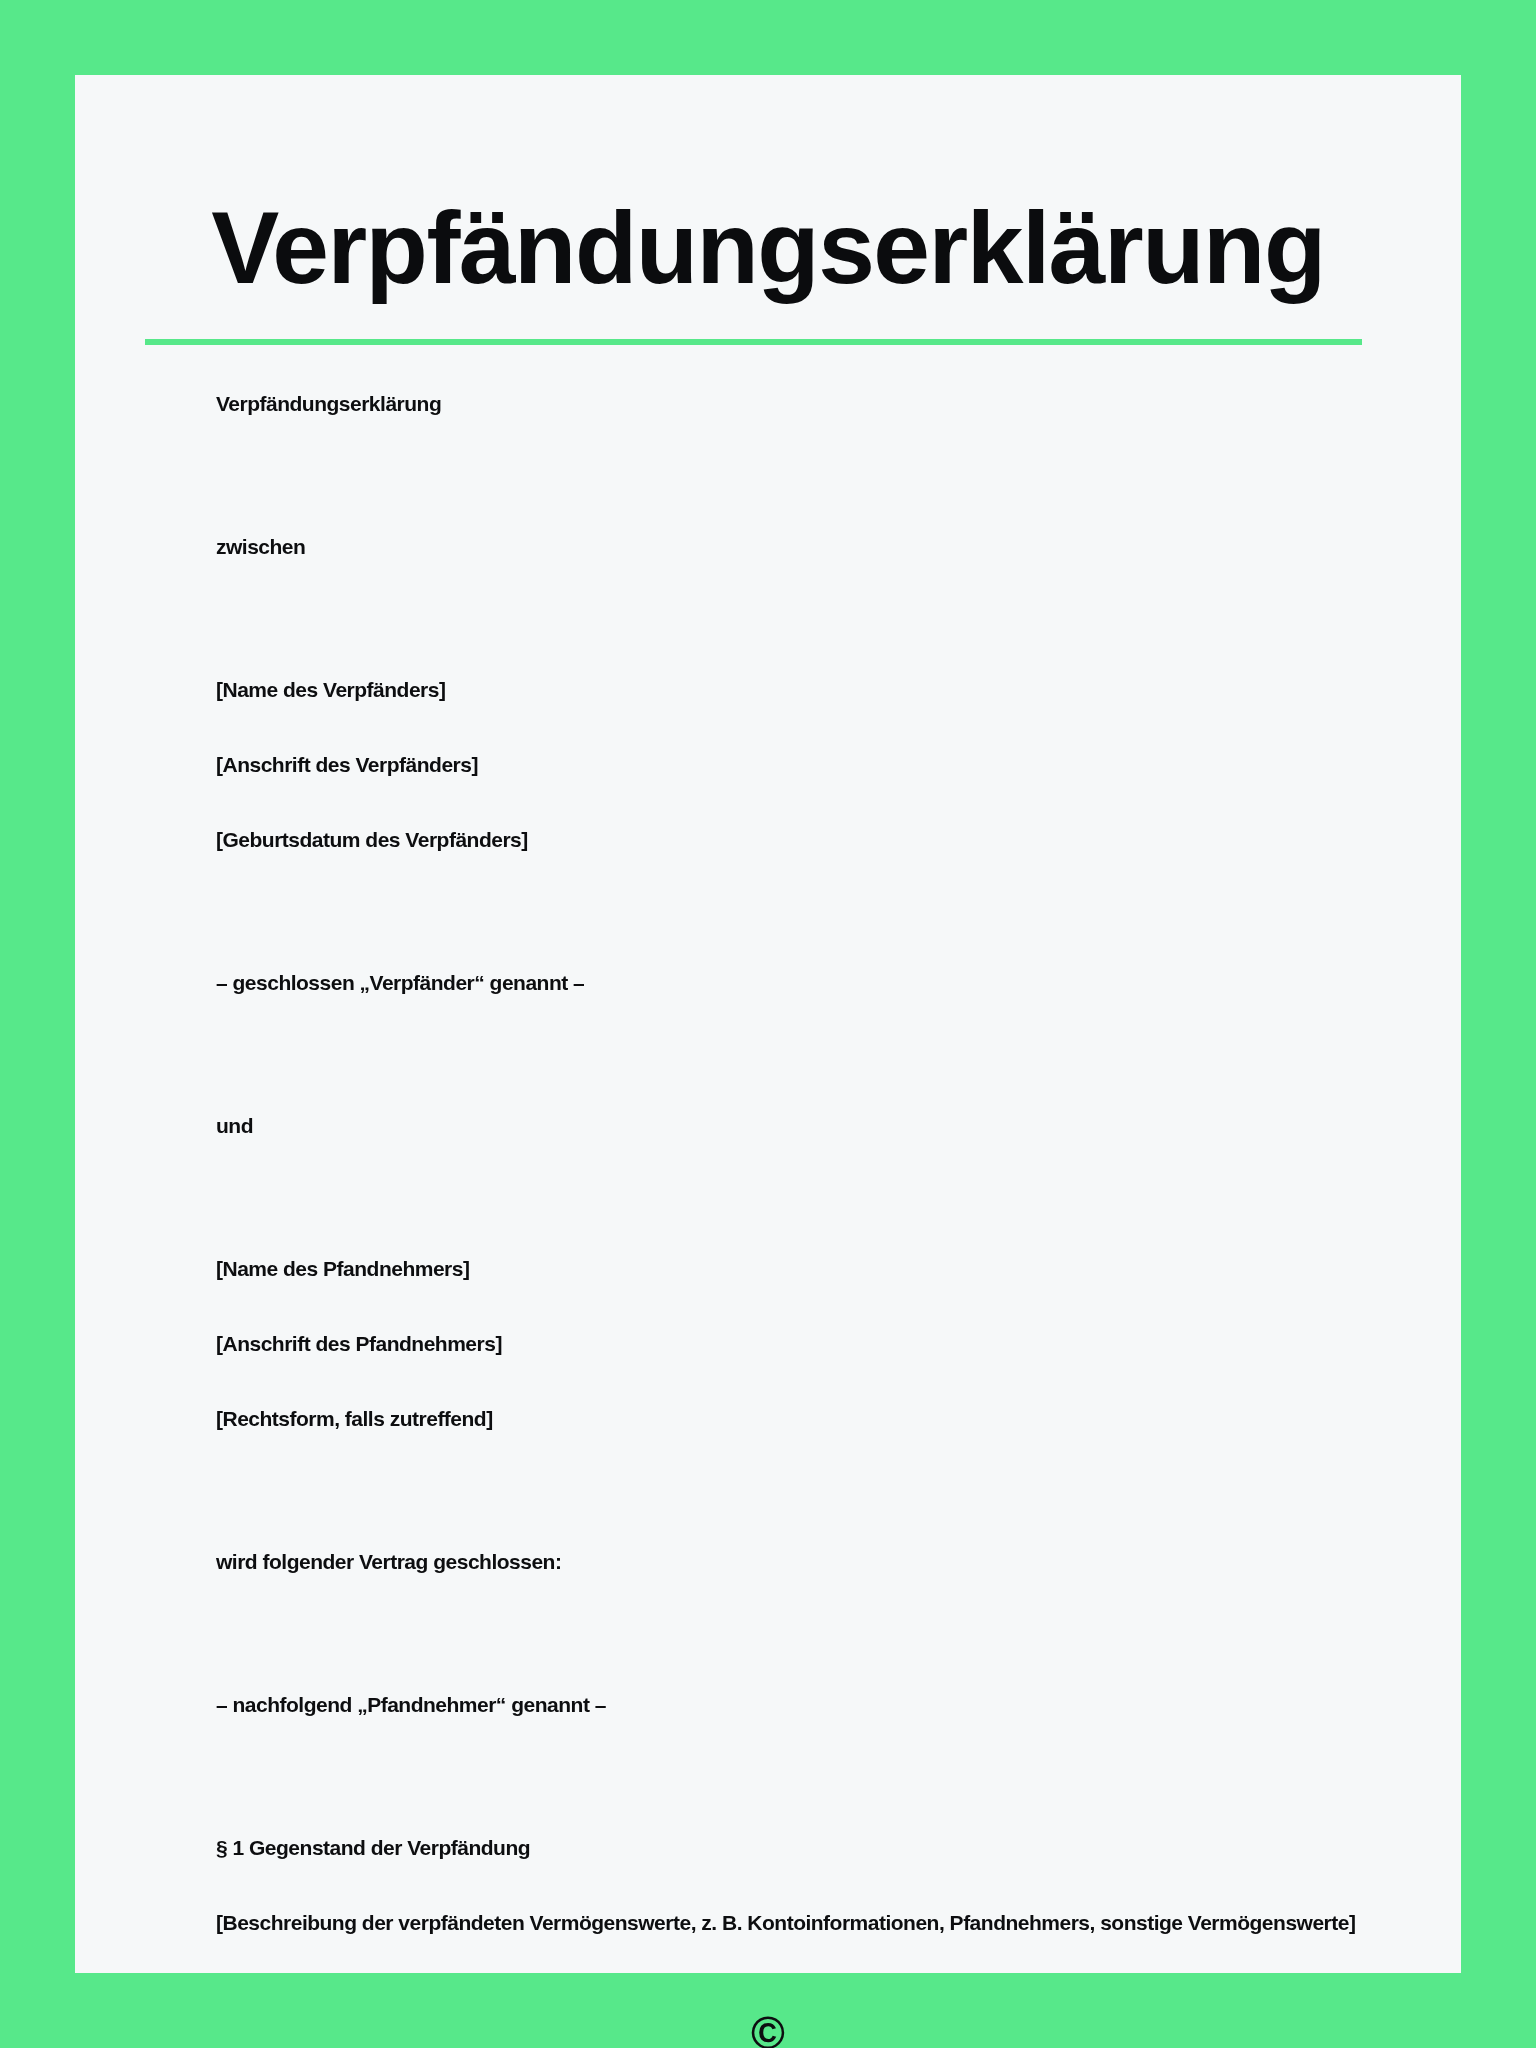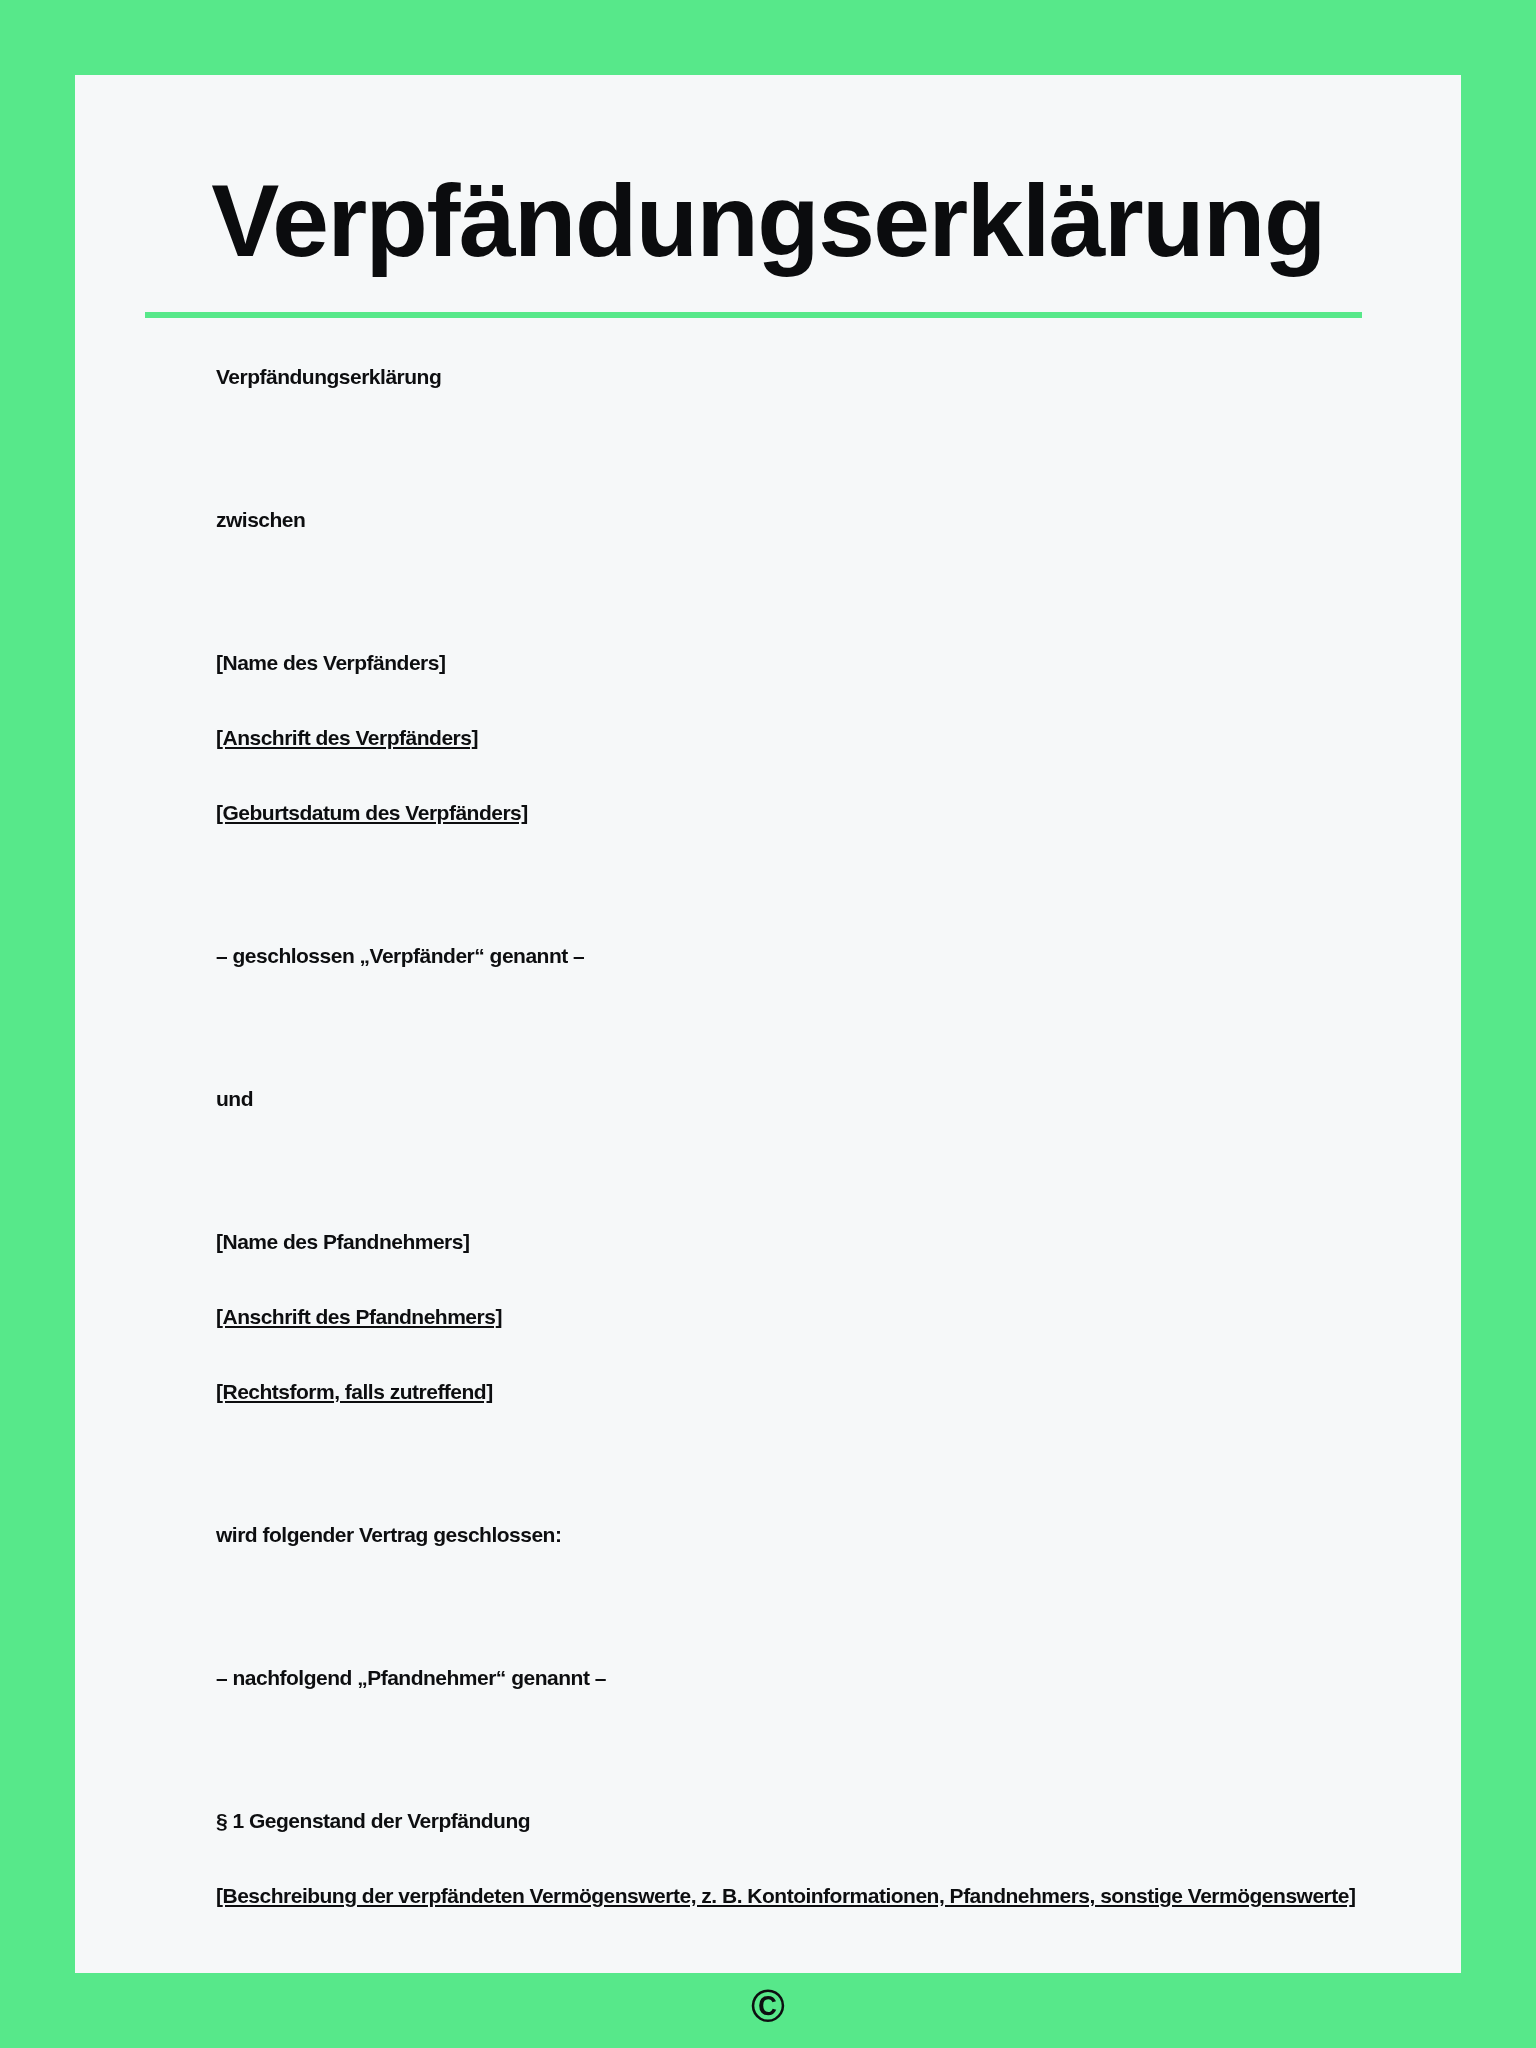--- a/index.html
+++ b/index.html
@@ -12,21 +12,21 @@
     position: relative;
     overflow: hidden;
   }
   .paper {
     position: absolute;
     left: 75px;
     top: 75px;
     width: 1386px;
     height: 1898px;
     background: #f6f8f9;
-    padding-top: 85px;
+    padding-top: 112px;
   }
   .doc-title {
     margin: 0;
     font-size: 102px;
     line-height: 122px;
     font-weight: bold;
     letter-spacing: -1.5px;
     text-align: center;
     color: #0b0c0e;
     white-space: nowrap;
@@ -42,21 +42,21 @@
   }
   .body-text p {
     margin: 0;
     font-size: 21px;
     line-height: 26px;
     font-weight: bold;
     letter-spacing: -0.5px;
     color: #0d0e10;
     white-space: nowrap;
   }
-  .body-text p.gap-s { margin-top: 49px; text-decoration: underline; }
+  .body-text p.gap-s { margin-top: 49px; }
   .body-text p.gap-l { margin-top: 117px; }
   .copyright {
     margin: 74px 0 0 0;
     font-size: 46px;
     line-height: 46px;
     font-weight: bold;
     text-align: center;
     color: #0d0e10;
   }
 </style>

